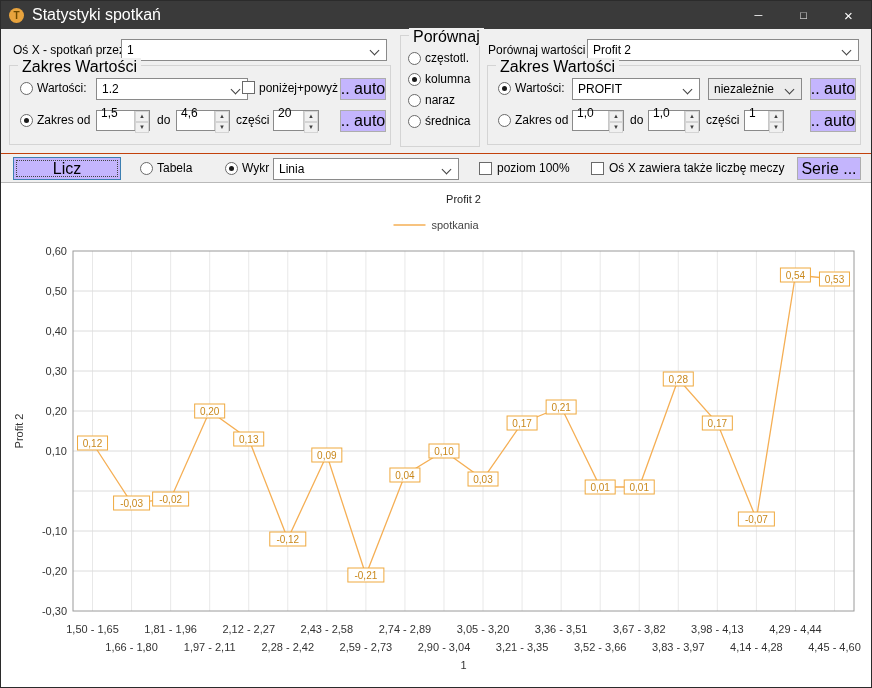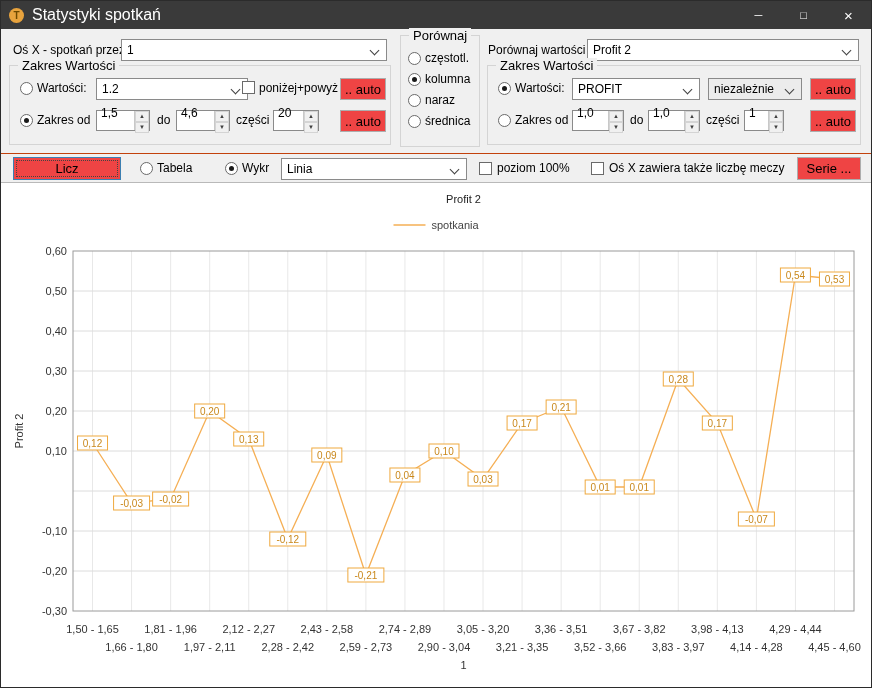--- a/index.html
+++ b/index.html
@@ -31,26 +31,26 @@
   .spin { position:absolute; height:21px; background:#fff; border:1px solid #8a8a8a; display:flex; align-items:center;
           padding:0 16px 16px 4px; font-size:12px; }
   .spin .arrows { position:absolute; right:0; top:0; bottom:0; width:15px; display:flex; flex-direction:column; border-left:1px solid #c8c8c8; }
   .spin .arrows span { flex:1; font-size:6px; line-height:9px; text-align:center; background:#f0f0f0; color:#404040; border:1px solid #d4d4d4; }
 
   .radio { position:absolute; width:13px; height:13px; border:1px solid #6a6a6a; border-radius:50%; background:#fff; }
   .radio.checked::after { content:''; position:absolute; left:3px; top:3px; width:5px; height:5px; border-radius:50%; background:#1a1a1a; }
 
   .checkbox { position:absolute; width:13px; height:13px; border:1px solid #6a6a6a; background:#fff; }
 
-  .btn { position:absolute; background:#ef4444; border:1px solid #adadad; font-size:13px; font-family:inherit;
+  .btn { position:absolute; background:#c4b5fd; border:1px solid #adadad; font-size:16px; font-family:inherit;
          display:flex; align-items:center; justify-content:center; white-space:nowrap; }
   .btn.focused { border:1px solid #3c7fb1; outline:1px dotted #444; outline-offset:-4px; }
 
   .groupbox { position:absolute; border:1px solid #d4d4d4; }
-  .groupbox .legend { position:absolute; top:-8px; left:8px; background:#f0f0f0; padding:0 4px; font-size:13px; white-space:nowrap; }
+  .groupbox .legend { position:absolute; top:-8px; left:8px; background:#f0f0f0; padding:0 4px; font-size:16px; white-space:nowrap; }
 
   
   .toolbar { position:relative; height:30px; flex:0 0 auto; background:#f0f0f0; border-top:1px solid #c2410c; border-bottom:1px solid #b9b9b9; }
 
   
   .chartpanel { flex:1; background:#fff; position:relative; }
   svg text { font-family:"Liberation Sans", sans-serif; }
 </style>
 </head>
 <body>
@@ -174,21 +174,21 @@
       <button class="btn" style="left:322px; top:44px; width:46px; height:22px;">.. auto</button>
     </div>
   </div>
 
   <div class="toolbar">
     <button class="btn focused" style="left:12px; top:3px; width:108px; height:23px;">Licz</button>
     <div class="radio" style="left:139px; top:8px;"></div>
     <div class="lbl" style="left:156px; top:7px;">Tabela</div>
     <div class="radio checked" style="left:224px; top:8px;"></div>
     <div class="lbl" style="left:241px; top:7px;">Wykr</div>
-    <div class="combo" style="left:272px; top:4px; width:186px;margin-left:8px;">
+    <div class="combo" style="left:272px; top:4px; width:186px;">
       <span>Linia</span>
     </div>
     <div class="checkbox" style="left:478px; top:8px;"></div>
     <div class="lbl" style="left:496px; top:7px;">poziom 100%</div>
     <div class="checkbox" style="left:590px; top:8px;"></div>
     <div class="lbl" style="left:608px; top:7px;text-align:right;">Oś X zawiera także liczbę meczy</div>
     <button class="btn" style="right:10px; top:3px; width:64px; height:23px;">Serie ...</button>
   </div>
 
   <div class="chartpanel">

